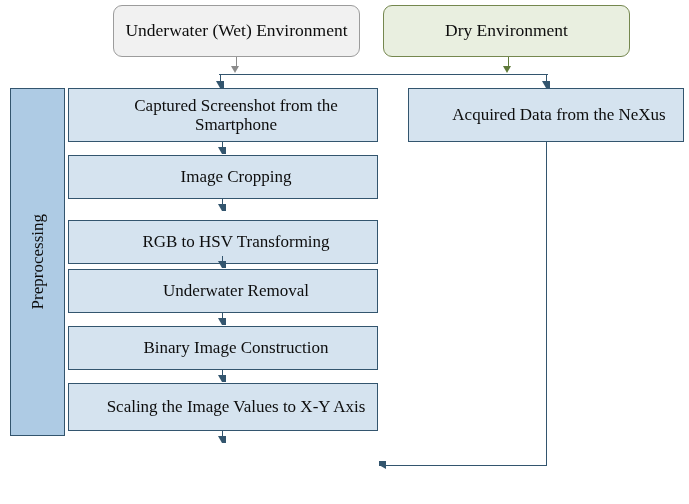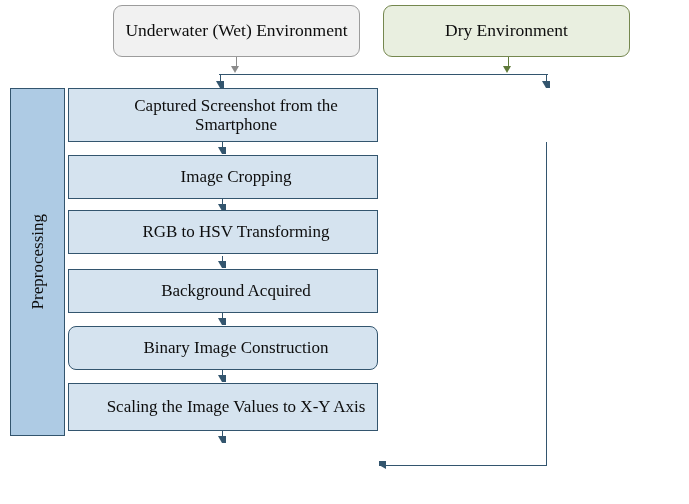--- a/index.html
+++ b/index.html
@@ -147,47 +147,50 @@
   <div class="ln ln-v c-blue" style="left:222px; top:142px; height:6px;"></div>
   <div class="arrow arrow-down a-blue" style="left:218.2px; top:147px;"></div>
 
   <div class="node proc" style="left:68px; top:155px; width:310px; height:44px;align-items:center;">
     <span class="node-text">Image Cropping</span>
   </div>
 
   <div class="ln ln-v c-blue" style="left:222px; top:199px; height:6px;"></div>
   <div class="arrow arrow-down a-blue" style="left:218.2px; top:204px;"></div>
 
-  <div class="node proc" style="left:68px; top:210px; width:310px; height:44px;">
+  <div class="node proc" style="left:68px; top:220px; width:310px; height:44px;">
     <span class="node-text">RGB to HSV Transforming</span>
   </div>
 
   <div class="ln ln-v c-blue" style="left:222px; top:256px; height:6px;"></div>
   <div class="arrow arrow-down a-blue" style="left:218.2px; top:261px;"></div>
 
   <div class="node proc" style="left:68px; top:269px; width:310px; height:44px;">
-    <span class="node-text">Background Acquired</span>
+    <span class="node-text">Underwater Removal</span>
   </div>
 
   <div class="ln ln-v c-blue" style="left:222px; top:313px; height:6px;"></div>
   <div class="arrow arrow-down a-blue" style="left:218.2px; top:318px;"></div>
 
-  <div class="node proc" style="left:68px; top:326px; width:310px; height:44px;border-radius:8px;">
+  <div class="node proc" style="left:68px; top:326px; width:310px; height:44px;">
     <span class="node-text">Binary Image Construction</span>
   </div>
 
   <div class="ln ln-v c-blue" style="left:222px; top:370px; height:6px;"></div>
   <div class="arrow arrow-down a-blue" style="left:218.2px; top:375px;"></div>
 
   <div class="node proc" style="left:68px; top:383px; width:310px; height:48px;">
     <span class="node-text">Scaling the Image Values to X-Y Axis</span>
   </div>
 
   <div class="ln ln-v c-blue" style="left:222px; top:431px; height:6px;"></div>
   <div class="arrow arrow-down a-blue" style="left:218.2px; top:436px;"></div>
 
+  <div class="node proc" style="left:408px; top:88px; width:276px; height:54px;">
+    <span class="node-text">Acquired Data from the NeXus</span>
+  </div>
 
   <div class="ln ln-v c-blue" style="left:546px; top:142px; height:324px;"></div>
   <div class="ln ln-h c-blue" style="left:379px; top:465px; width:168px;"></div>
   <div class="arrow arrow-left a-blue" style="left:379px; top:460.6px;"></div>
 
 
 </div>
 
 </body></html>

